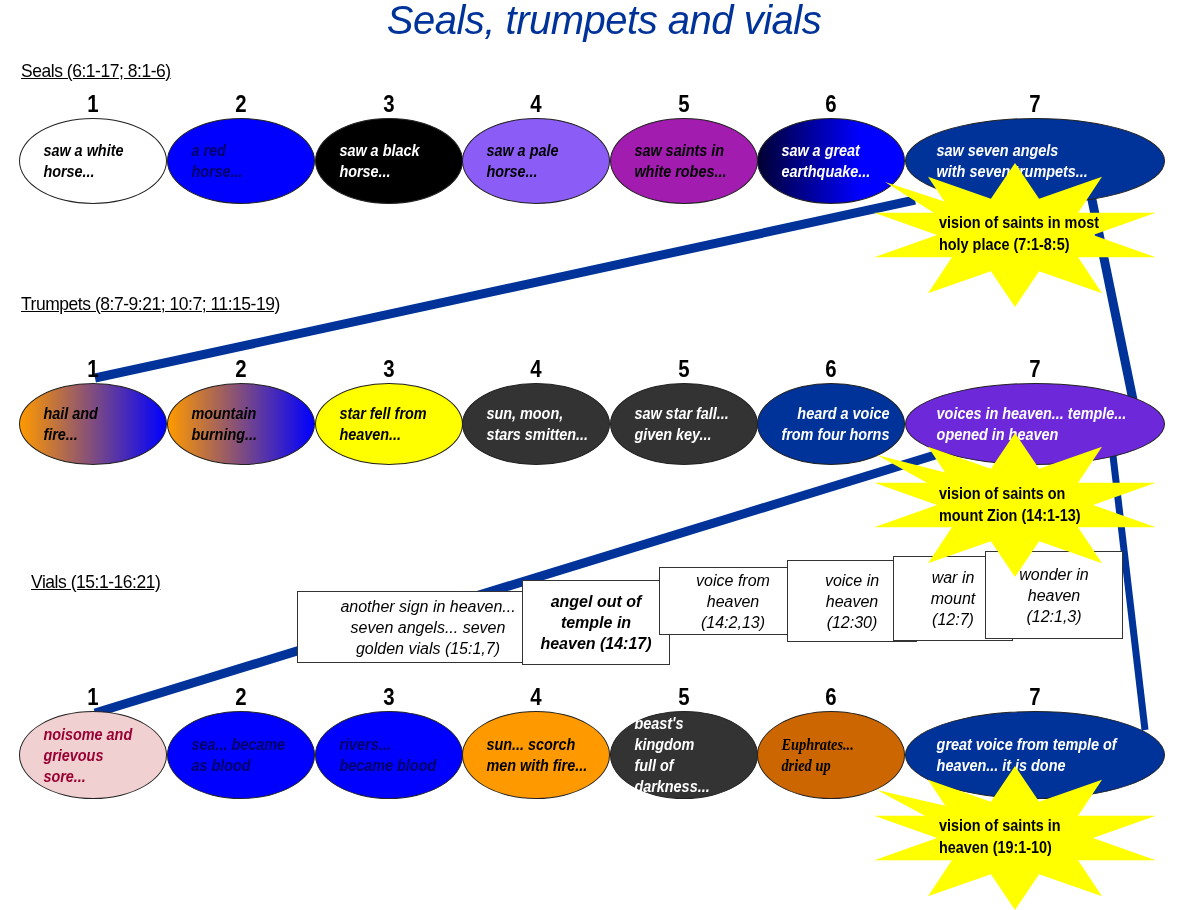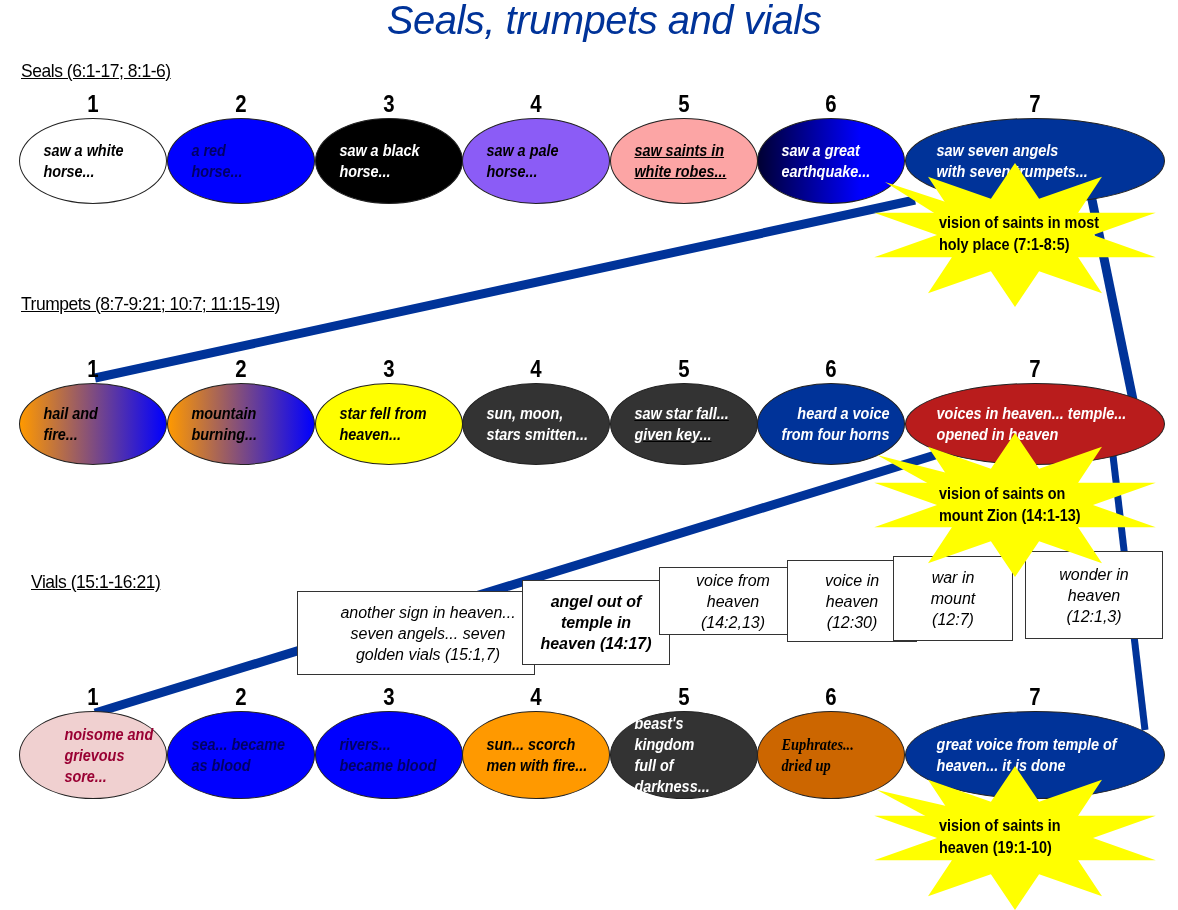--- a/index.html
+++ b/index.html
@@ -56,21 +56,21 @@
       <div class="oval" style="left: 300px; top: 118px; width: 148px; height: 86px; background: rgb(0, 0, 0);">
         <div class="txt" style="color: rgb(255, 255, 255);">saw a black
 horse...</div>
       </div>
       <div class="num" style="left: 501px; top: 90px;">4</div>
       <div class="oval" style="left: 447px; top: 118px; width: 148px; height: 86px; background: #8b5cf6;">
         <div class="txt" style="color: rgb(0, 0, 0);">saw a pale
 horse...</div>
       </div>
       <div class="num" style="left: 649px; top: 90px;">5</div>
-      <div class="oval" style="left: 595px; top: 118px; width: 148px; height: 86px; background: #fca5a5; text-decoration: underline;">
+      <div class="oval" style="left: 595px; top: 118px; width: 148px; height: 86px; background: #a21caf;">
         <div class="txt" style="color: rgb(0, 0, 0);">saw saints in
 white robes...</div>
       </div>
       <div class="num" style="left: 796px; top: 90px;">6</div>
       <div class="oval" style="left: 742px; top: 118px; width: 148px; height: 86px; background: linear-gradient(90deg, rgb(0, 0, 51), rgb(0, 0, 255) 70%);">
         <div class="txt" style="color: rgb(255, 255, 255);">saw a great
 earthquake...</div>
       </div>
       <div class="num" style="left: 1000px; top: 90px;">7</div>
       <div class="oval" style="left: 890px; top: 118px; width: 260px; height: 86px; background: rgb(0, 51, 153);">
@@ -91,36 +91,36 @@
       <div class="oval" style="left: 300px; top: 383px; width: 148px; height: 82px; background: rgb(255, 255, 0);">
         <div class="txt" style="color: rgb(0, 0, 0);">star fell from
 heaven...</div>
       </div>
       <div class="num" style="left: 501px; top: 355px;">4</div>
       <div class="oval" style="left: 447px; top: 383px; width: 148px; height: 82px; background: rgb(51, 51, 51);">
         <div class="txt" style="color: rgb(255, 255, 255);">sun, moon,
 stars smitten...</div>
       </div>
       <div class="num" style="left: 649px; top: 355px;">5</div>
-      <div class="oval" style="left: 595px; top: 383px; width: 148px; height: 82px; background: rgb(51, 51, 51); text-decoration: underline;">
+      <div class="oval" style="left: 595px; top: 383px; width: 148px; height: 82px; background: rgb(51, 51, 51);">
         <div class="txt" style="color: rgb(255, 255, 255);">saw star fall...
 given key...</div>
       </div>
       <div class="num" style="left: 796px; top: 355px;">6</div>
       <div class="oval" style="left: 742px; top: 383px; width: 148px; height: 82px; background: rgb(0, 51, 153); text-align: right;">
         <div class="txt" style="color: rgb(255, 255, 255);">heard a voice
 from four horns</div>
       </div>
       <div class="num" style="left: 1000px; top: 355px;">7</div>
-      <div class="oval" style="left: 890px; top: 383px; width: 260px; height: 82px; background: #b91c1c;">
+      <div class="oval" style="left: 890px; top: 383px; width: 260px; height: 82px; background: #6d28d9;">
         <div class="txt" style="color: rgb(255, 255, 255); padding-left: 34px;">voices in heaven... temple...
 opened in heaven</div>
       </div>
       <div class="num" style="left: 58px; top: 683px;">1</div>
-      <div class="oval" style="left: 4px; top: 711px; width: 148px; height: 88px; background: rgb(240, 208, 208); justify-content: flex-end;">
+      <div class="oval" style="left: 4px; top: 711px; width: 148px; height: 88px; background: rgb(240, 208, 208);">
         <div class="txt" style="color: rgb(153, 0, 51);">noisome and
 grievous
 sore...</div>
       </div>
       <div class="num" style="left: 206px; top: 683px;">2</div>
       <div class="oval" style="left: 152px; top: 711px; width: 148px; height: 88px; background: rgb(0, 0, 255);">
         <div class="txt" style="color: rgb(0, 0, 102);">sea... became
 as blood</div>
       </div>
       <div class="num" style="left: 354px; top: 683px;">3</div>
@@ -143,36 +143,36 @@
         <div class="txt" style="color: rgb(0, 0, 0);">Euphrates...
 dried up</div>
       </div>
       <div class="num" style="left: 1000px; top: 683px;">7</div>
       <div class="oval" style="left: 890px; top: 711px; width: 260px; height: 88px; background: rgb(0, 51, 153);">
         <div class="txt" style="color: rgb(255, 255, 255); padding-left: 34px;">great voice from temple of
 heaven... it is done</div>
       </div>
     </div>
 
-  <div class="box" style="left:282px;top:591px;width:238px;height:84px;padding-left:24px;">another sign in heaven...
+  <div class="box" style="left:282px;top:591px;width:238px;height:72px;padding-left:24px;">another sign in heaven...
 seven angels... seven
 golden vials (15:1,7)</div>
   <div class="box" style="left:507px;top:580px;width:148px;height:85px;font-weight:bold;">angel out of
 temple in
 heaven (14:17)</div>
   <div class="box" style="left:644px;top:567px;width:148px;height:68px;">voice from
 heaven
 (14:2,13)</div>
   <div class="box" style="left:772px;top:560px;width:130px;height:82px;">voice in
 heaven
 (12:30)</div>
   <div class="box" style="left:878px;top:556px;width:120px;height:85px;">war in
 mount
 (12:7)</div>
-  <div class="box" style="left:970px;top:551px;width:138px;height:88px;margin-left:40px;">wonder in
+  <div class="box" style="left:970px;top:551px;width:138px;height:88px;">wonder in
 heaven
 (12:1,3)</div>
 
   <svg id="fg-svg" width="1178" height="910" style="pointer-events:none">
       <polygon points="1000,163 1024.1033255612458,198.85985238078416 1086.992217339286,176.7507764050038 1063.1033255612458,212.66416041288602 1140.7563644116826,212.7507764050038 1078,235 1140.7563644116826,257.24922359499624 1063.1033255612458,257.335839587114 1086.992217339286,293.24922359499624 1024.1033255612458,271.14014761921584 1000,307 975.8966744387542,271.14014761921584 913.0077826607139,293.24922359499624 936.8966744387541,257.335839587114 859.2436355883173,257.24922359499624 922,235 859.2436355883173,212.7507764050038 936.8966744387541,212.66416041288602 913.0077826607139,176.7507764050038 975.8966744387541,198.85985238078416" fill="#ffff00"></polygon>
       <polygon points="870,182 940,205 970,245" fill="#ffff00"></polygon>
       <polygon points="1000,433 1024.1033255612458,468.85985238078416 1086.992217339286,446.75077640500376 1063.1033255612458,482.664160412886 1140.7563644116826,482.75077640500376 1078,505 1140.7563644116826,527.2492235949962 1063.1033255612458,527.3358395871139 1086.992217339286,563.2492235949962 1024.1033255612458,541.1401476192158 1000,577 975.8966744387542,541.1401476192159 913.0077826607139,563.2492235949962 936.8966744387541,527.335839587114 859.2436355883173,527.2492235949962 922,505 859.2436355883173,482.7507764050038 936.8966744387541,482.664160412886 913.0077826607139,446.75077640500376 975.8966744387541,468.85985238078416" fill="#ffff00"></polygon>
       <polygon points="862,455 940,475 970,515" fill="#ffff00"></polygon>
       <polygon points="1000,766 1024.1033255612458,801.8598523807842 1086.992217339286,779.7507764050038 1063.1033255612458,815.6641604128861 1140.7563644116826,815.7507764050038 1078,838 1140.7563644116826,860.2492235949962 1063.1033255612458,860.3358395871139 1086.992217339286,896.2492235949962 1024.1033255612458,874.1401476192158 1000,910 975.8966744387542,874.1401476192159 913.0077826607139,896.2492235949962 936.8966744387541,860.335839587114 859.2436355883173,860.2492235949962 922,838 859.2436355883173,815.7507764050038 936.8966744387541,815.6641604128861 913.0077826607139,779.7507764050038 975.8966744387541,801.8598523807842" fill="#ffff00"></polygon>
       <polygon points="862,790 940,808 970,848" fill="#ffff00"></polygon>

